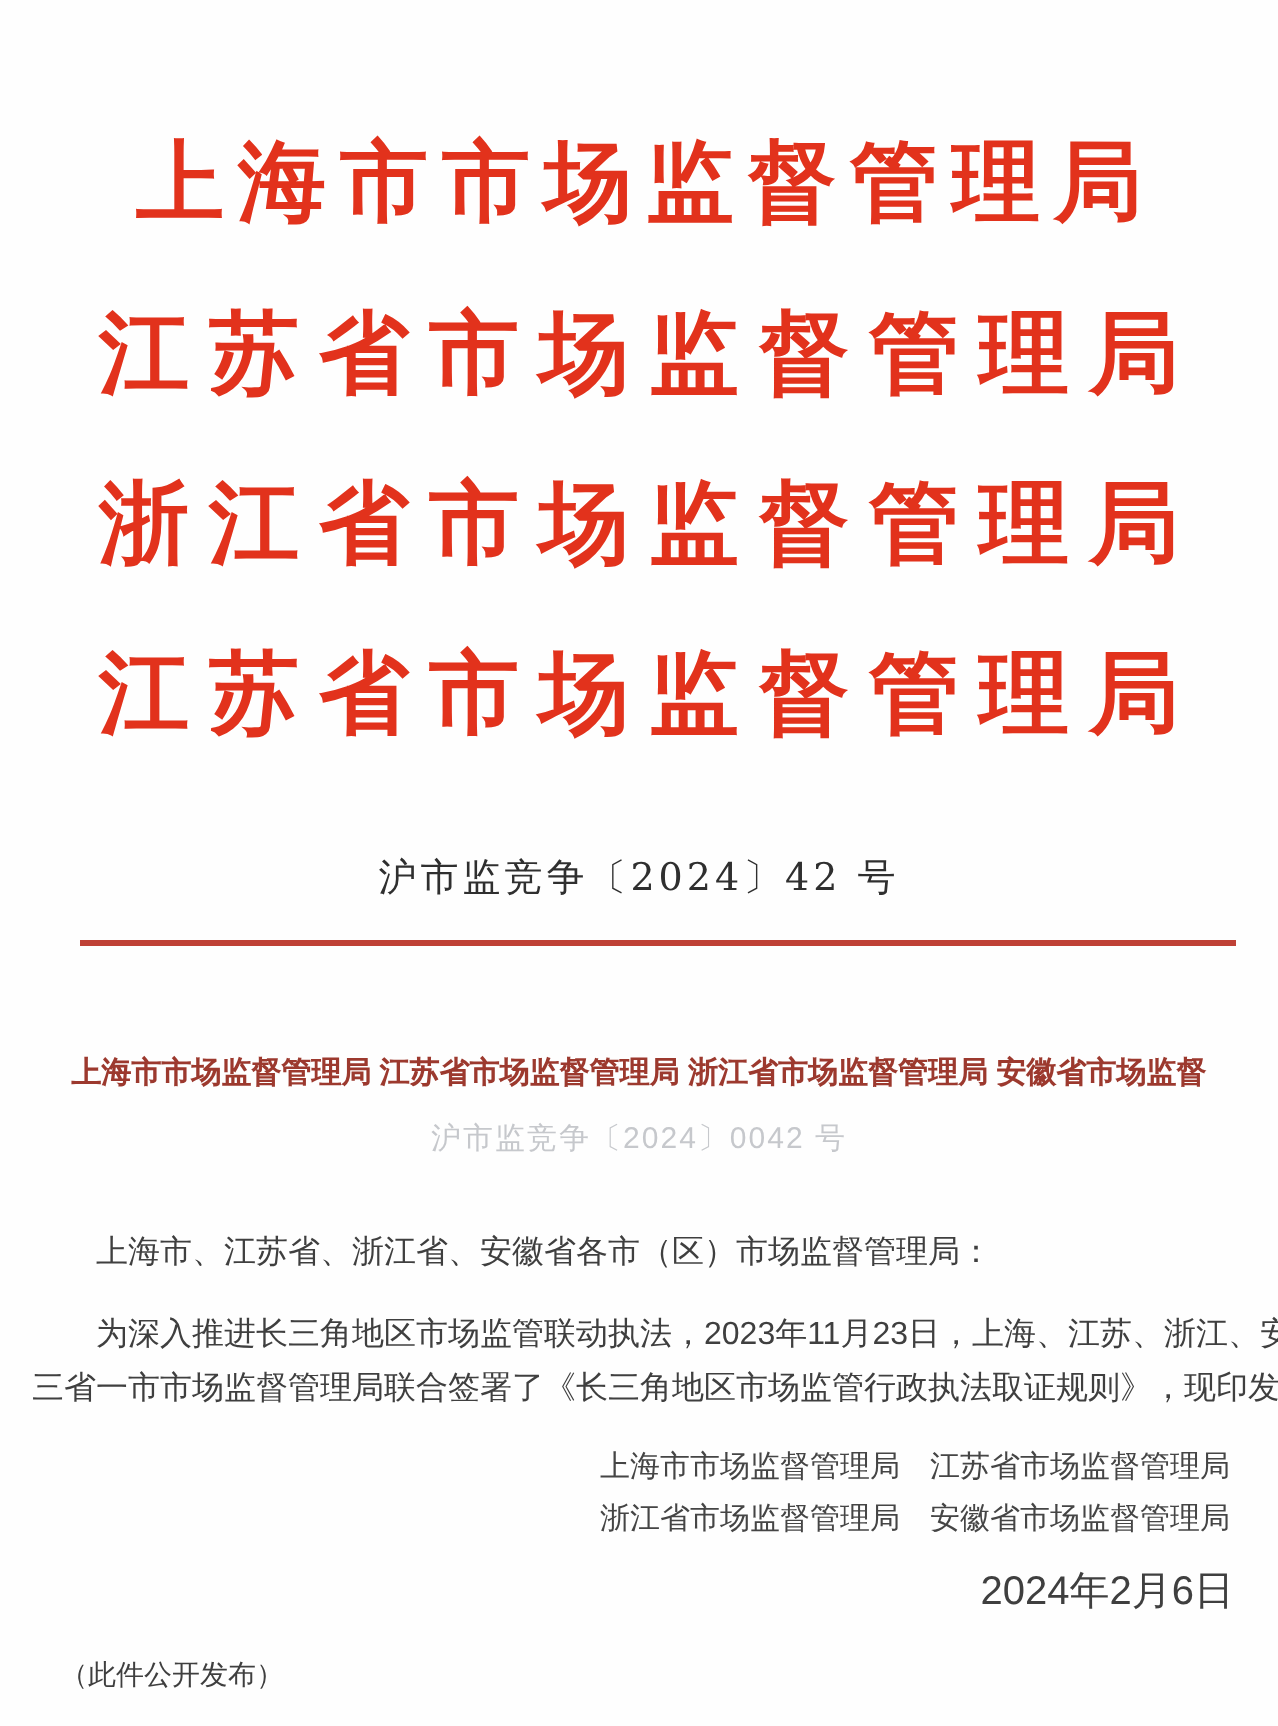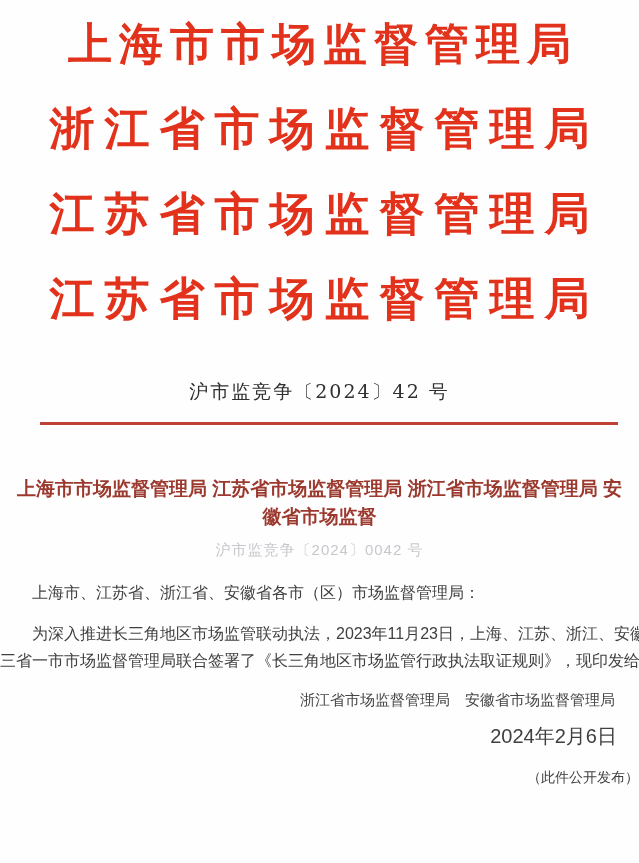--- a/index.html
+++ b/index.html
@@ -6,21 +6,21 @@
   .page {
     position:relative;
     width:639px; height:863px;
     margin:0 auto;
     background:#fefefe;
     overflow:hidden;
     font-family:"Liberation Sans", sans-serif;
     -webkit-font-smoothing:antialiased;
   }
   
-  .letterhead { padding-top:14px; text-align:center; }
+  .letterhead { padding-top:14px; text-align:center;margin-top:48px; }
   .lh-line {
     font-size:45px; font-weight:bold;
     color:var(--red,#e2321c);
     line-height:60px; margin-bottom:25px;
     letter-spacing:10px; text-indent:10px;
     white-space:nowrap;
   }
   .lh-line.first { font-size:44px; letter-spacing:7px; text-indent:7px; }
   
   .doc-number {
@@ -32,32 +32,32 @@
   
   .divider {
     margin:21px 21px 0 40px;
     height:3px;
     background:var(--divider,#bf4136);
   }
   
   .title {
     margin-top:50px; padding:0 12px;
     text-align:center; font-weight:bold;
-    font-size:19px; line-height:28px;
+    font-size:15px; line-height:28px;
     color:var(--maroon,#9c392e);
   }
   
   .watermark {
     margin-top:10px; text-align:center;
     font-size:15px; line-height:18px;
     color:#c6c8cc; letter-spacing:1px;
   }
   
   .body-text {
-    margin-top:20px; padding:0 0;
+    margin-top:34px; padding:0 16px;
     font-size:16px; line-height:27px;
     color:#3f3f3f; text-align:left;
   }
   .salutation { text-indent:32px; }
   .paragraph { margin-top:14px; }
   .para-line { white-space:nowrap; }
   .para-line.indent { text-indent:32px; }
   
   .signatures {
     margin-top:13px; padding-right:24px;
@@ -68,32 +68,32 @@
   
   .date {
     margin-top:14px; padding-right:22px;
     text-align:right; font-size:20px; line-height:19px;
     color:#3f3f3f;
   }
   
   .footer {
     margin-top:23px; padding-left:30px;
     font-size:14px; line-height:17px;
-    color:#3f3f3f; text-align:right;
+    color:#3f3f3f; text-align:left;
   }
 </style>
 </head>
 <body>
 
 <div class="page">
 
   <div class="letterhead">
     <div class="lh-line first">上海市市场监督管理局</div>
+    <div class="lh-line">江苏省市场监督管理局</div>
     <div class="lh-line">浙江省市场监督管理局</div>
-    <div class="lh-line">江苏省市场监督管理局</div>
     <div class="lh-line">江苏省市场监督管理局</div>
   </div>
 
   <div class="doc-number">沪市监竞争〔2024〕42 号</div>
 
   <div class="divider"></div>
 
   <div class="title">
     <div>上海市市场监督管理局 江苏省市场监督管理局 浙江省市场监督管理局 安徽省市场监督</div>
   </div>
@@ -102,20 +102,21 @@
 
   <div class="body-text">
     <div class="salutation">上海市、江苏省、浙江省、安徽省各市（区）市场监督管理局：</div>
     <div class="paragraph">
       <div class="para-line indent">为深入推进长三角地区市场监管联动执法，2023年11月23日，上海、江苏、浙江、安徽</div>
       <div class="para-line">三省一市市场监督管理局联合签署了《长三角地区市场监管行政执法取证规则》，现印发给</div>
     </div>
   </div>
 
   <div class="signatures">
+    <div class="sig-line">上海市市场监督管理局　江苏省市场监督管理局</div>
     <div class="sig-line">浙江省市场监督管理局　安徽省市场监督管理局</div>
   </div>
 
   <div class="date">2024年2月6日</div>
 
   <div class="footer">（此件公开发布）</div>
 
 </div>
 
 </body></html>

